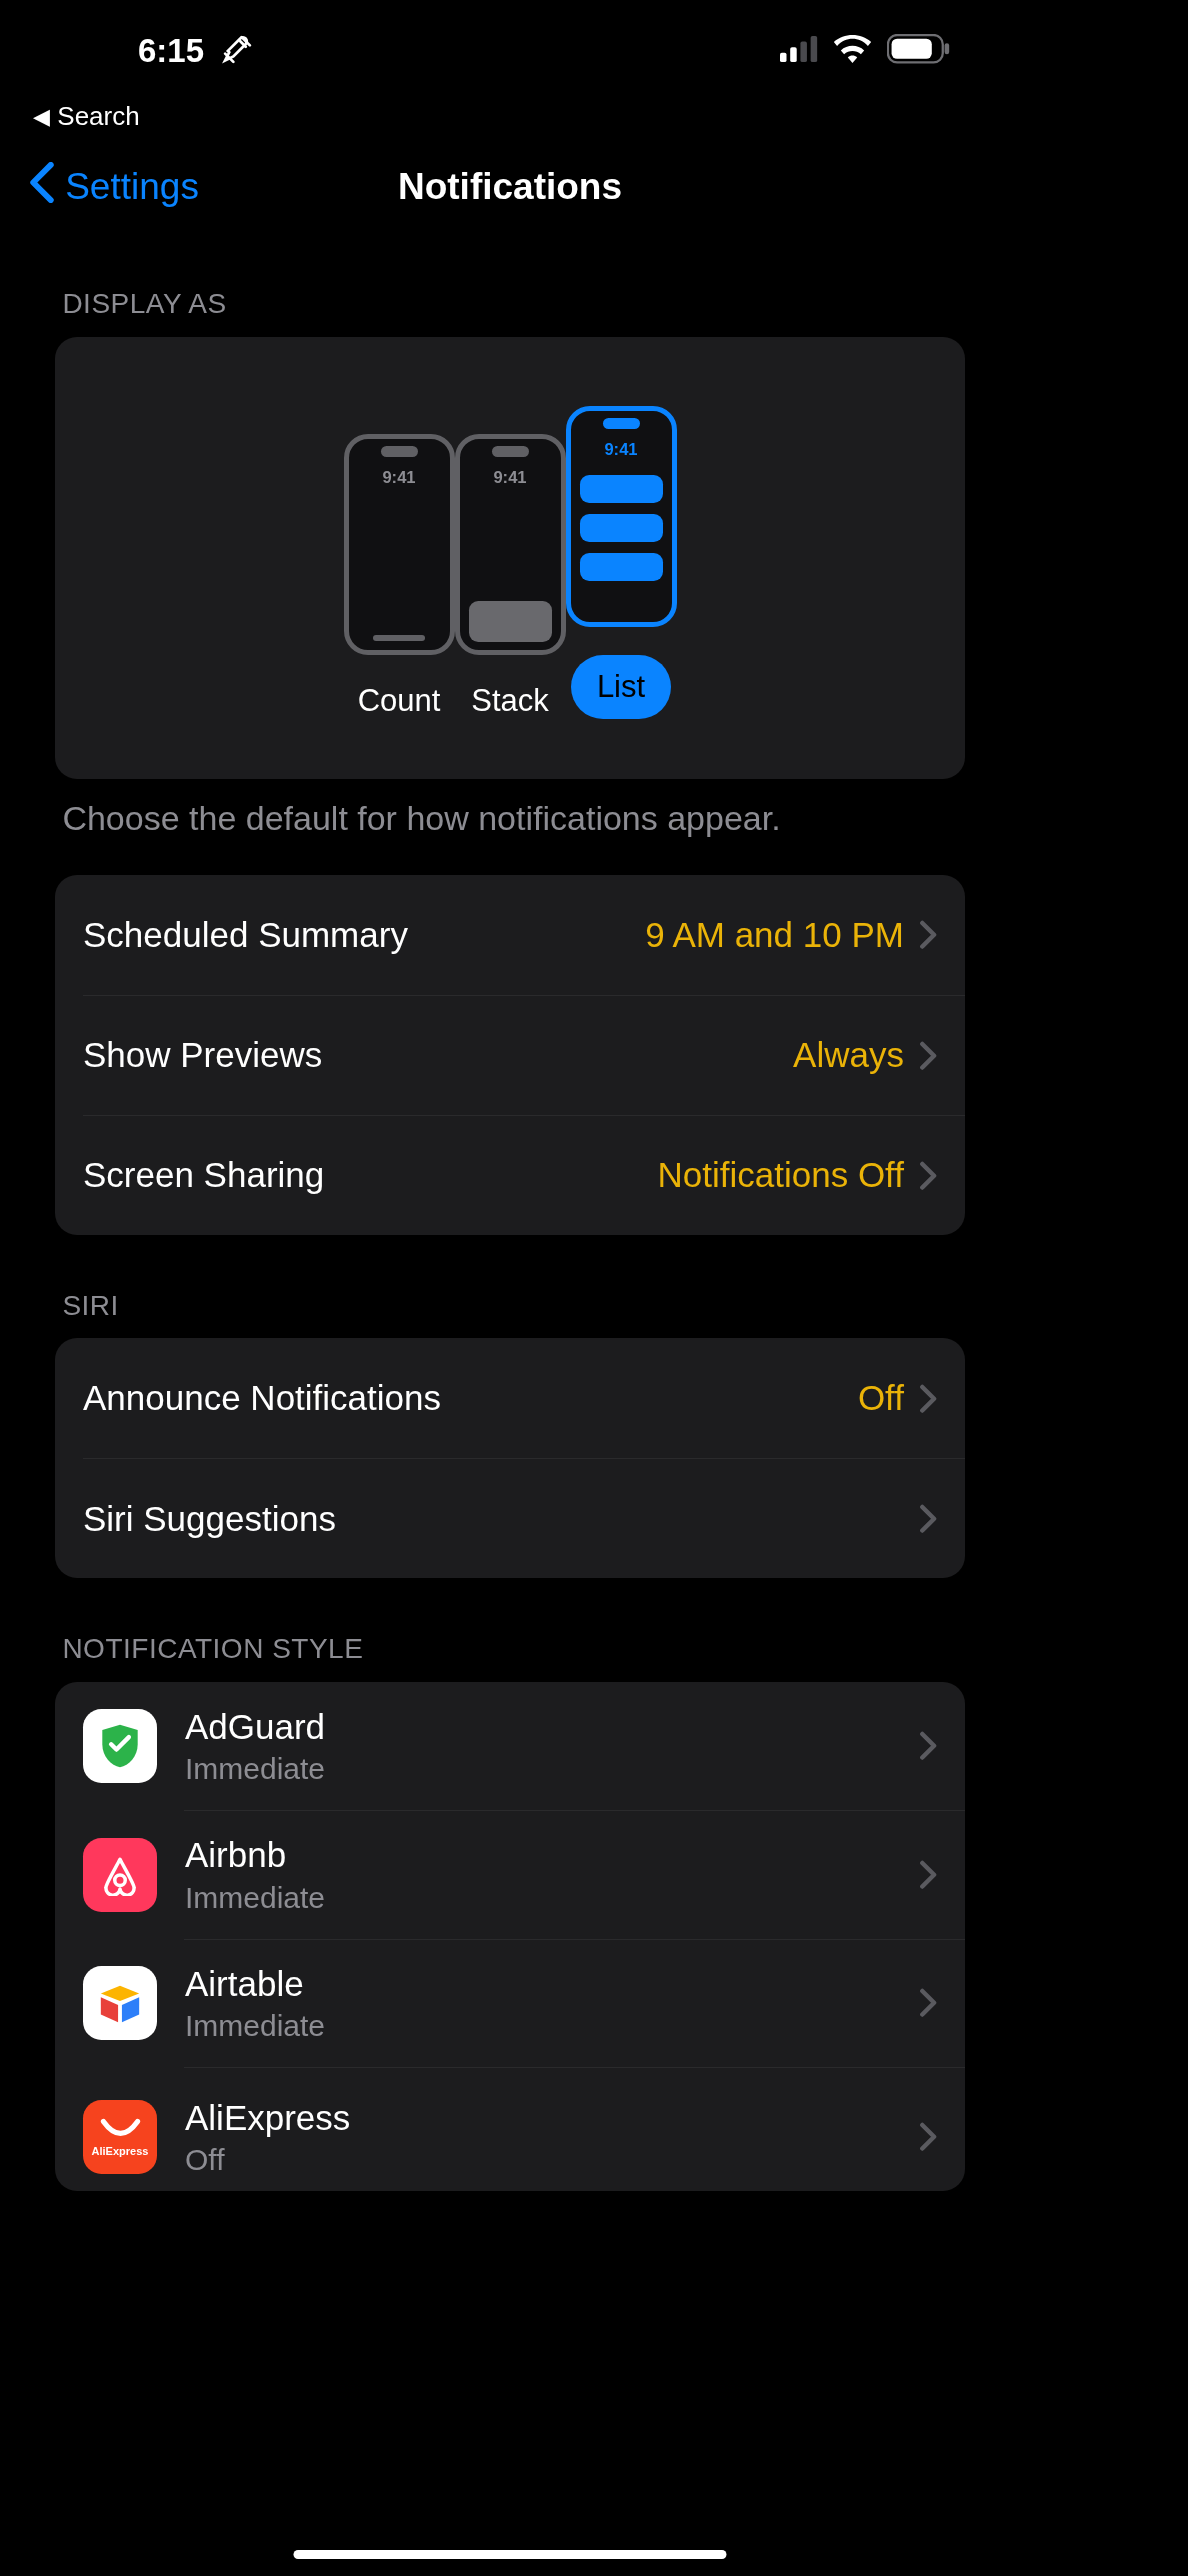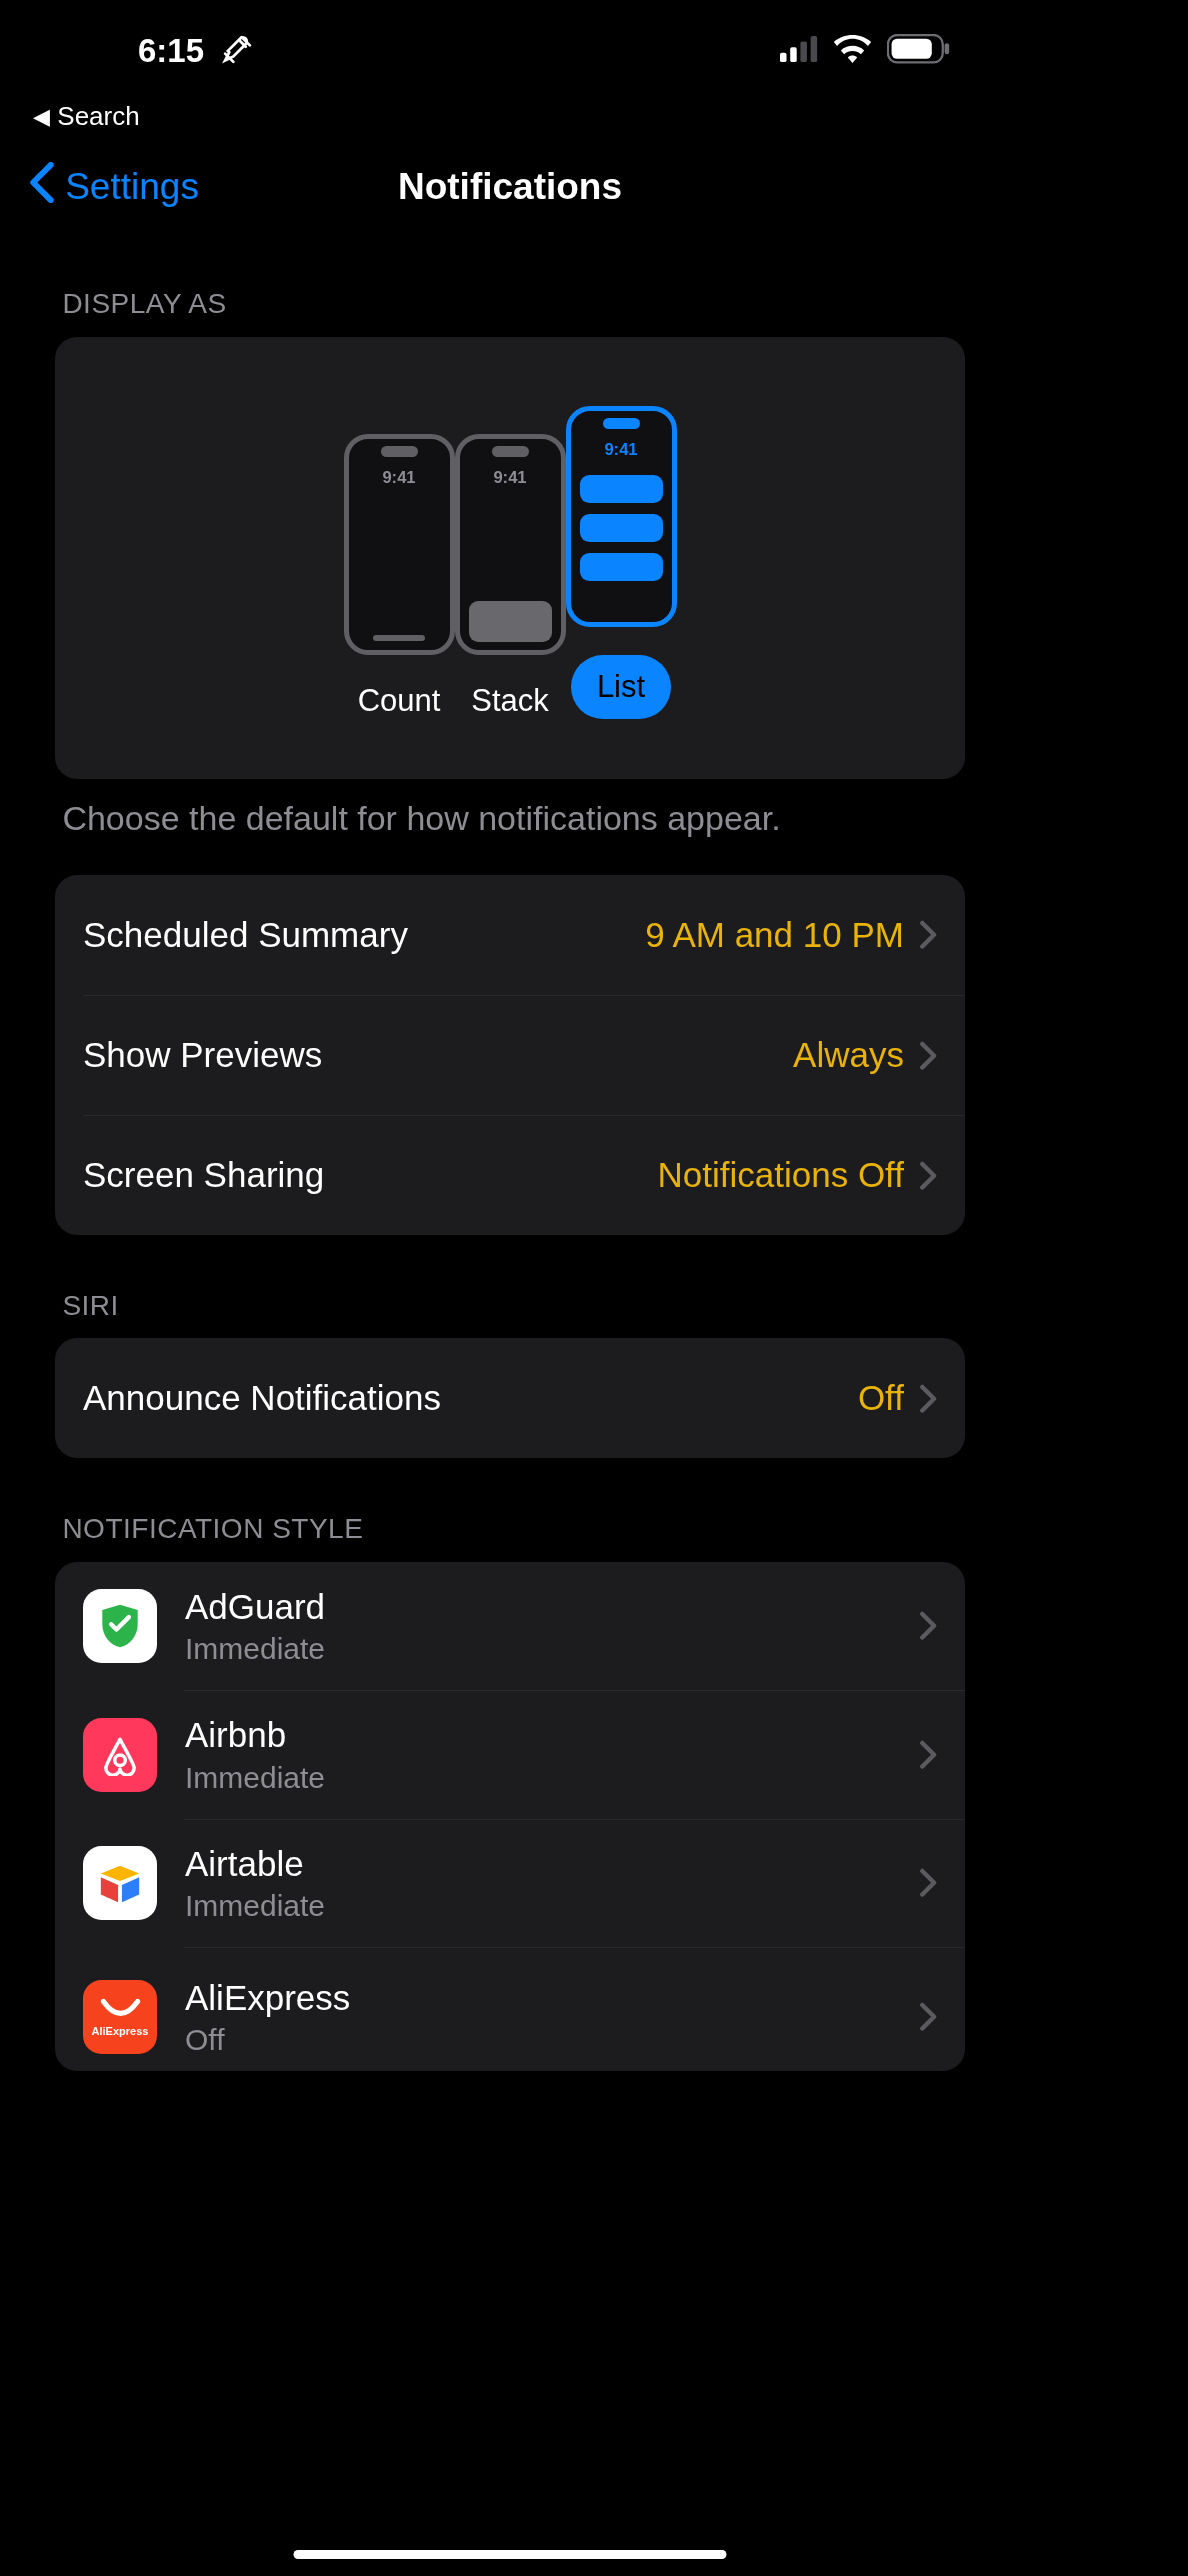--- a/index.html
+++ b/index.html
@@ -203,20 +203,30 @@
     <div class="row">
       <span class="row-label">Announce Notifications</span>
       <span class="row-spacer"></span>
       <span class="row-value">Off</span>
       <span class="row-chevron">
             <svg width="18.4" height="29.5" viewBox="0 0 12 20" fill="none" stroke="#5a5a5f" stroke-width="3" stroke-linecap="round" stroke-linejoin="round">
               <polyline points="2,2 10,10 2,18"></polyline>
             </svg>
           </span>
     </div>
+    <div class="row">
+      <span class="row-label">Siri Suggestions</span>
+      <span class="row-spacer"></span>
+      <span class="row-value"></span>
+      <span class="row-chevron">
+            <svg width="18.4" height="29.5" viewBox="0 0 12 20" fill="none" stroke="#5a5a5f" stroke-width="3" stroke-linecap="round" stroke-linejoin="round">
+              <polyline points="2,2 10,10 2,18"></polyline>
+            </svg>
+          </span>
+    </div>
   </div>
 </div>
 
 <div class="section">
   <div class="section-header">NOTIFICATION STYLE</div>
   <div class="group" style="padding-bottom:0;">
 
     <div class="app-row-wrap">
       <div class="app-row">
         <div class="app-icon" style="background:#ffffff;">

